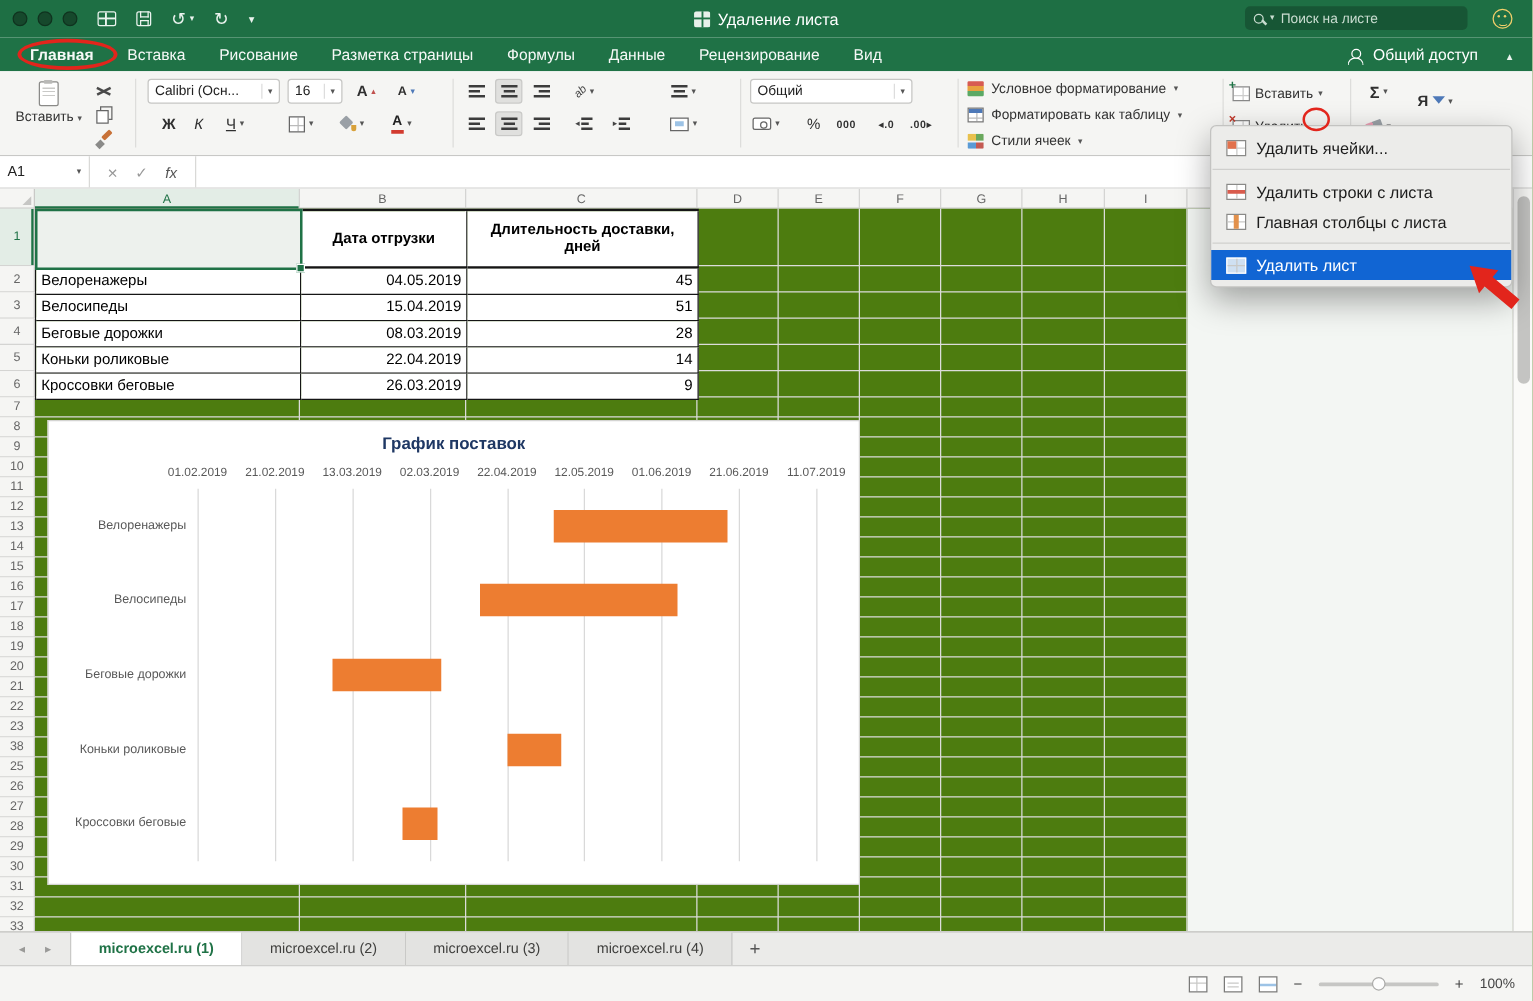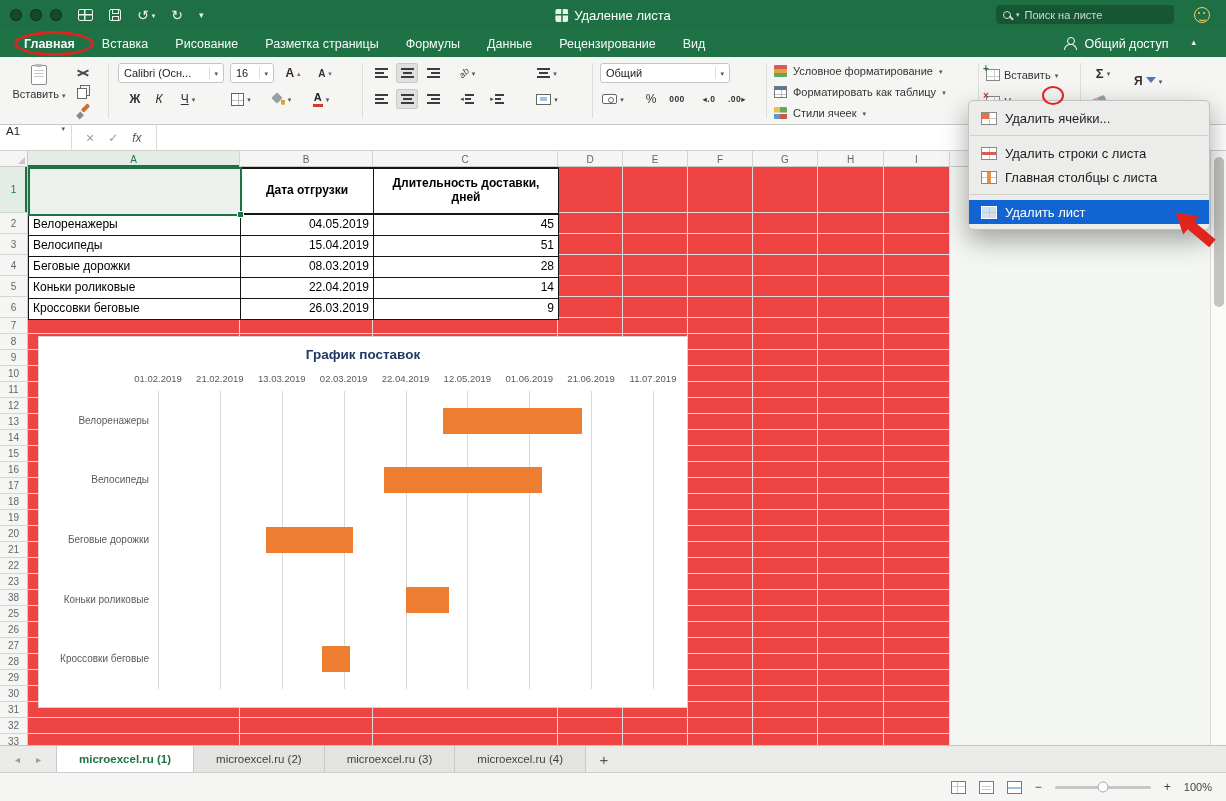--- a/index.html
+++ b/index.html
@@ -27,21 +27,21 @@
 .searchinput{background:transparent;border:none;outline:none;color:#DFEDE4;font-size:11px;width:120px;font-family:inherit}
 .searchinput::placeholder{color:#C9DCD0}
 .smiley{position:absolute;right:16px;top:7px;width:16px;height:16px;border:1.5px solid #F2CF6B;border-radius:50%}
 .smiley::before{content:"";position:absolute;left:3px;top:4px;width:2px;height:2px;background:#F2CF6B;border-radius:50%;box-shadow:5px 0 0 #F2CF6B}
 .smiley::after{content:"";position:absolute;left:3px;top:6px;width:7px;height:5px;border:1.5px solid transparent;border-bottom-color:#F2CF6B;border-radius:50%}
 
 #tabrow{position:absolute;left:0;top:30px;width:100%;height:27px;background:#1F7246;display:flex;align-items:center;color:#fff}
 #tabstrip{display:flex;gap:27px;padding-left:24px;font-size:12.5px;align-items:center}
 .rtab{white-space:nowrap;opacity:.96}
 .rtab.active{font-weight:bold}
-#share{margin-left:auto;display:flex;align-items:flex-start;gap:7px;font-size:12.5px;padding-right:30px}
+#share{margin-left:auto;display:flex;align-items:flex-end;gap:7px;font-size:12.5px;padding-right:16px}
 .i-person{width:14px;height:12px;position:relative}
 .i-person::before{content:"";position:absolute;left:4px;top:0;width:6px;height:6px;border:1.3px solid #fff;border-radius:50%}
 .i-person::after{content:"";position:absolute;left:1px;bottom:-1px;width:11px;height:5px;border:1.3px solid #fff;border-bottom:none;border-radius:6px 6px 0 0}
 .caretup{font-size:9px;margin-left:16px;color:#EAF3EE}
 
 #ribbon{position:absolute;left:0;top:57px;width:100%;height:68px;background:#F5F5F3;border-bottom:1px solid #C8C8C6}
 .gsep{position:absolute;top:6px;bottom:6px;width:1px;background:#DDDDDB}
 .rlabel{font-size:11px;color:#333;white-space:nowrap}
 .combo{position:absolute;background:#fff;border:1px solid #C6C6C4;border-radius:3px;height:20px;display:flex;align-items:center;padding:0 5px;font-size:11px;color:#222;gap:4px}
 .combo .car{margin-left:auto;border-left:1px solid #DDD;padding-left:4px;height:12px;display:flex;align-items:center}
@@ -81,39 +81,39 @@
 .i-fmttable{width:13px;height:12px;border:1px solid #777;background:linear-gradient(#4E79B8 0 3.5px,transparent 3.5px) no-repeat,linear-gradient(#bbb,#bbb) 0 7px/100% 1px no-repeat,linear-gradient(#bbb,#bbb) 6px 0/1px 100% no-repeat,#fff}
 .i-cellstyles{width:13px;height:12px;border-radius:1px;background:linear-gradient(90deg,#E8C14D 0 6.5px,#69A85C 6.5px 13px) 0 0/13px 5.5px no-repeat,linear-gradient(90deg,#5B9BD5 0 6.5px,#C45A52 6.5px 13px) 0 6.5px/13px 5.5px no-repeat}
 .cellbtn{display:flex;align-items:center;gap:4px;height:18px}
 .i-cells{width:14px;height:12px;border:1px solid #888;background:linear-gradient(#ccc,#ccc) 0 5.5px/100% 1px no-repeat,linear-gradient(#ccc,#ccc) 6.5px 0/1px 100% no-repeat,#fff;position:relative}
 .i-cells.ins::after{content:"+";position:absolute;left:-4px;top:-7px;color:#1F7246;font-weight:bold;font-size:10px}
 .i-cells.del::after{content:"×";position:absolute;left:-4px;top:-7px;color:#C0392B;font-weight:bold;font-size:10px}
 .i-funnel{width:0;height:0;border-left:5px solid transparent;border-right:5px solid transparent;border-top:6px solid #4E79B8;position:relative;top:-1px}
 .i-eraser{width:13px;height:8px;background:linear-gradient(90deg,#E8A0B4 0 6px,#9aa0a6 6px);transform:rotate(-20deg);border-radius:1px}
 
 #formulabar{position:absolute;left:0;top:125px;width:100%;height:26px;background:#fff;border-bottom:1px solid #D0D0CE;display:flex;align-items:center}
-#namebox{width:72px;height:100%;border-right:1px solid #D9D9D7;display:flex;align-items:flex-start;padding:0 6px;gap:6px;font-size:11.5px;color:#222}
+#namebox{width:72px;height:100%;border-right:1px solid #D9D9D7;display:flex;align-items:center;padding:0 6px;gap:6px;font-size:11.5px;color:#222}
 #namebox .car{margin-left:auto}
 .fbtns{display:flex;align-items:center;gap:14px;padding:0 14px;border-right:1px solid #D9D9D7;height:100%}
 .fx-x{color:#999;font-size:14px}
 .fx-check{color:#999;font-size:12px}
 .fx{color:#555;font-size:12px;font-style:italic}
 #finput{flex:1;height:100%}
 
 #grid{position:absolute;left:0;top:151px;width:1226px;height:594px;background:#fff;overflow:hidden}
 #colheadbg{position:absolute;left:28px;top:0;width:1182px;height:16px;background:#F5F5F3;border-bottom:1px solid #C9C9C7}
 #corner{position:absolute;left:0;top:0;width:28px;height:16px;background:#F5F5F3;border-right:1px solid #C9C9C7;border-bottom:1px solid #C9C9C7}
 #corner::after{content:"";position:absolute;right:2px;bottom:2px;border-left:7px solid transparent;border-bottom:7px solid #C6C6C4}
 #colheaders{position:absolute;left:28px;top:0;height:16px;display:flex}
 .colh{height:16px;border-right:1px solid #D4D4D2;font-size:10px;color:#666;display:flex;align-items:center;justify-content:center;flex:none}
 .colh.sel{background:#E3EDE6;box-shadow:inset 0 -2px 0 #1F7246;color:#1F7246}
 #rowheaders{position:absolute;left:0;top:16px;width:28px}
 .rowh{width:28px;border-right:1px solid #C9C9C7;border-bottom:1px solid #D4D4D2;background:#F5F5F3;font-size:10px;color:#666;display:flex;align-items:center;justify-content:center}
 .rowh.sel{background:#E3EDE6;box-shadow:inset -2px 0 0 #1F7246;color:#1F7246}
-#cells{position:absolute;left:28px;top:16px;width:1182px;height:578px;background:#ef4444}
+#cells{position:absolute;left:28px;top:16px;width:1182px;height:578px;background:#4d7c0f}
 #flatarea{position:absolute;left:922px;top:0;width:260px;height:100%;background:#F3F6F3}
 .vline{position:absolute;top:0;width:1px;height:578px;background:#DCDCDA}
 .hline{position:absolute;left:0;height:1px;width:922px;background:#DCDCDA}
 #vscroll{position:absolute;right:0;top:0;width:16px;height:100%;background:#FAFAF8;border-left:1px solid #D9D9D7}
 #vscroll .thumb{position:absolute;left:2.5px;top:6px;width:10px;height:150px;background:#C4C4C2;border-radius:5px}
 
 #datatable{position:absolute;left:0;top:0;width:531px;height:153px;border-top:2px solid #151515;border-left:1px solid #151515;z-index:3}
 .tcell{position:absolute;background:#fff;border-right:1px solid #151515;border-bottom:1px solid #151515;font-size:12px;color:#000;display:flex;align-items:center;padding:0 4px;line-height:1.15}
 .thead{font-weight:bold;justify-content:center;text-align:center;border-bottom:2px solid #151515}
 .tnum{justify-content:flex-end}

